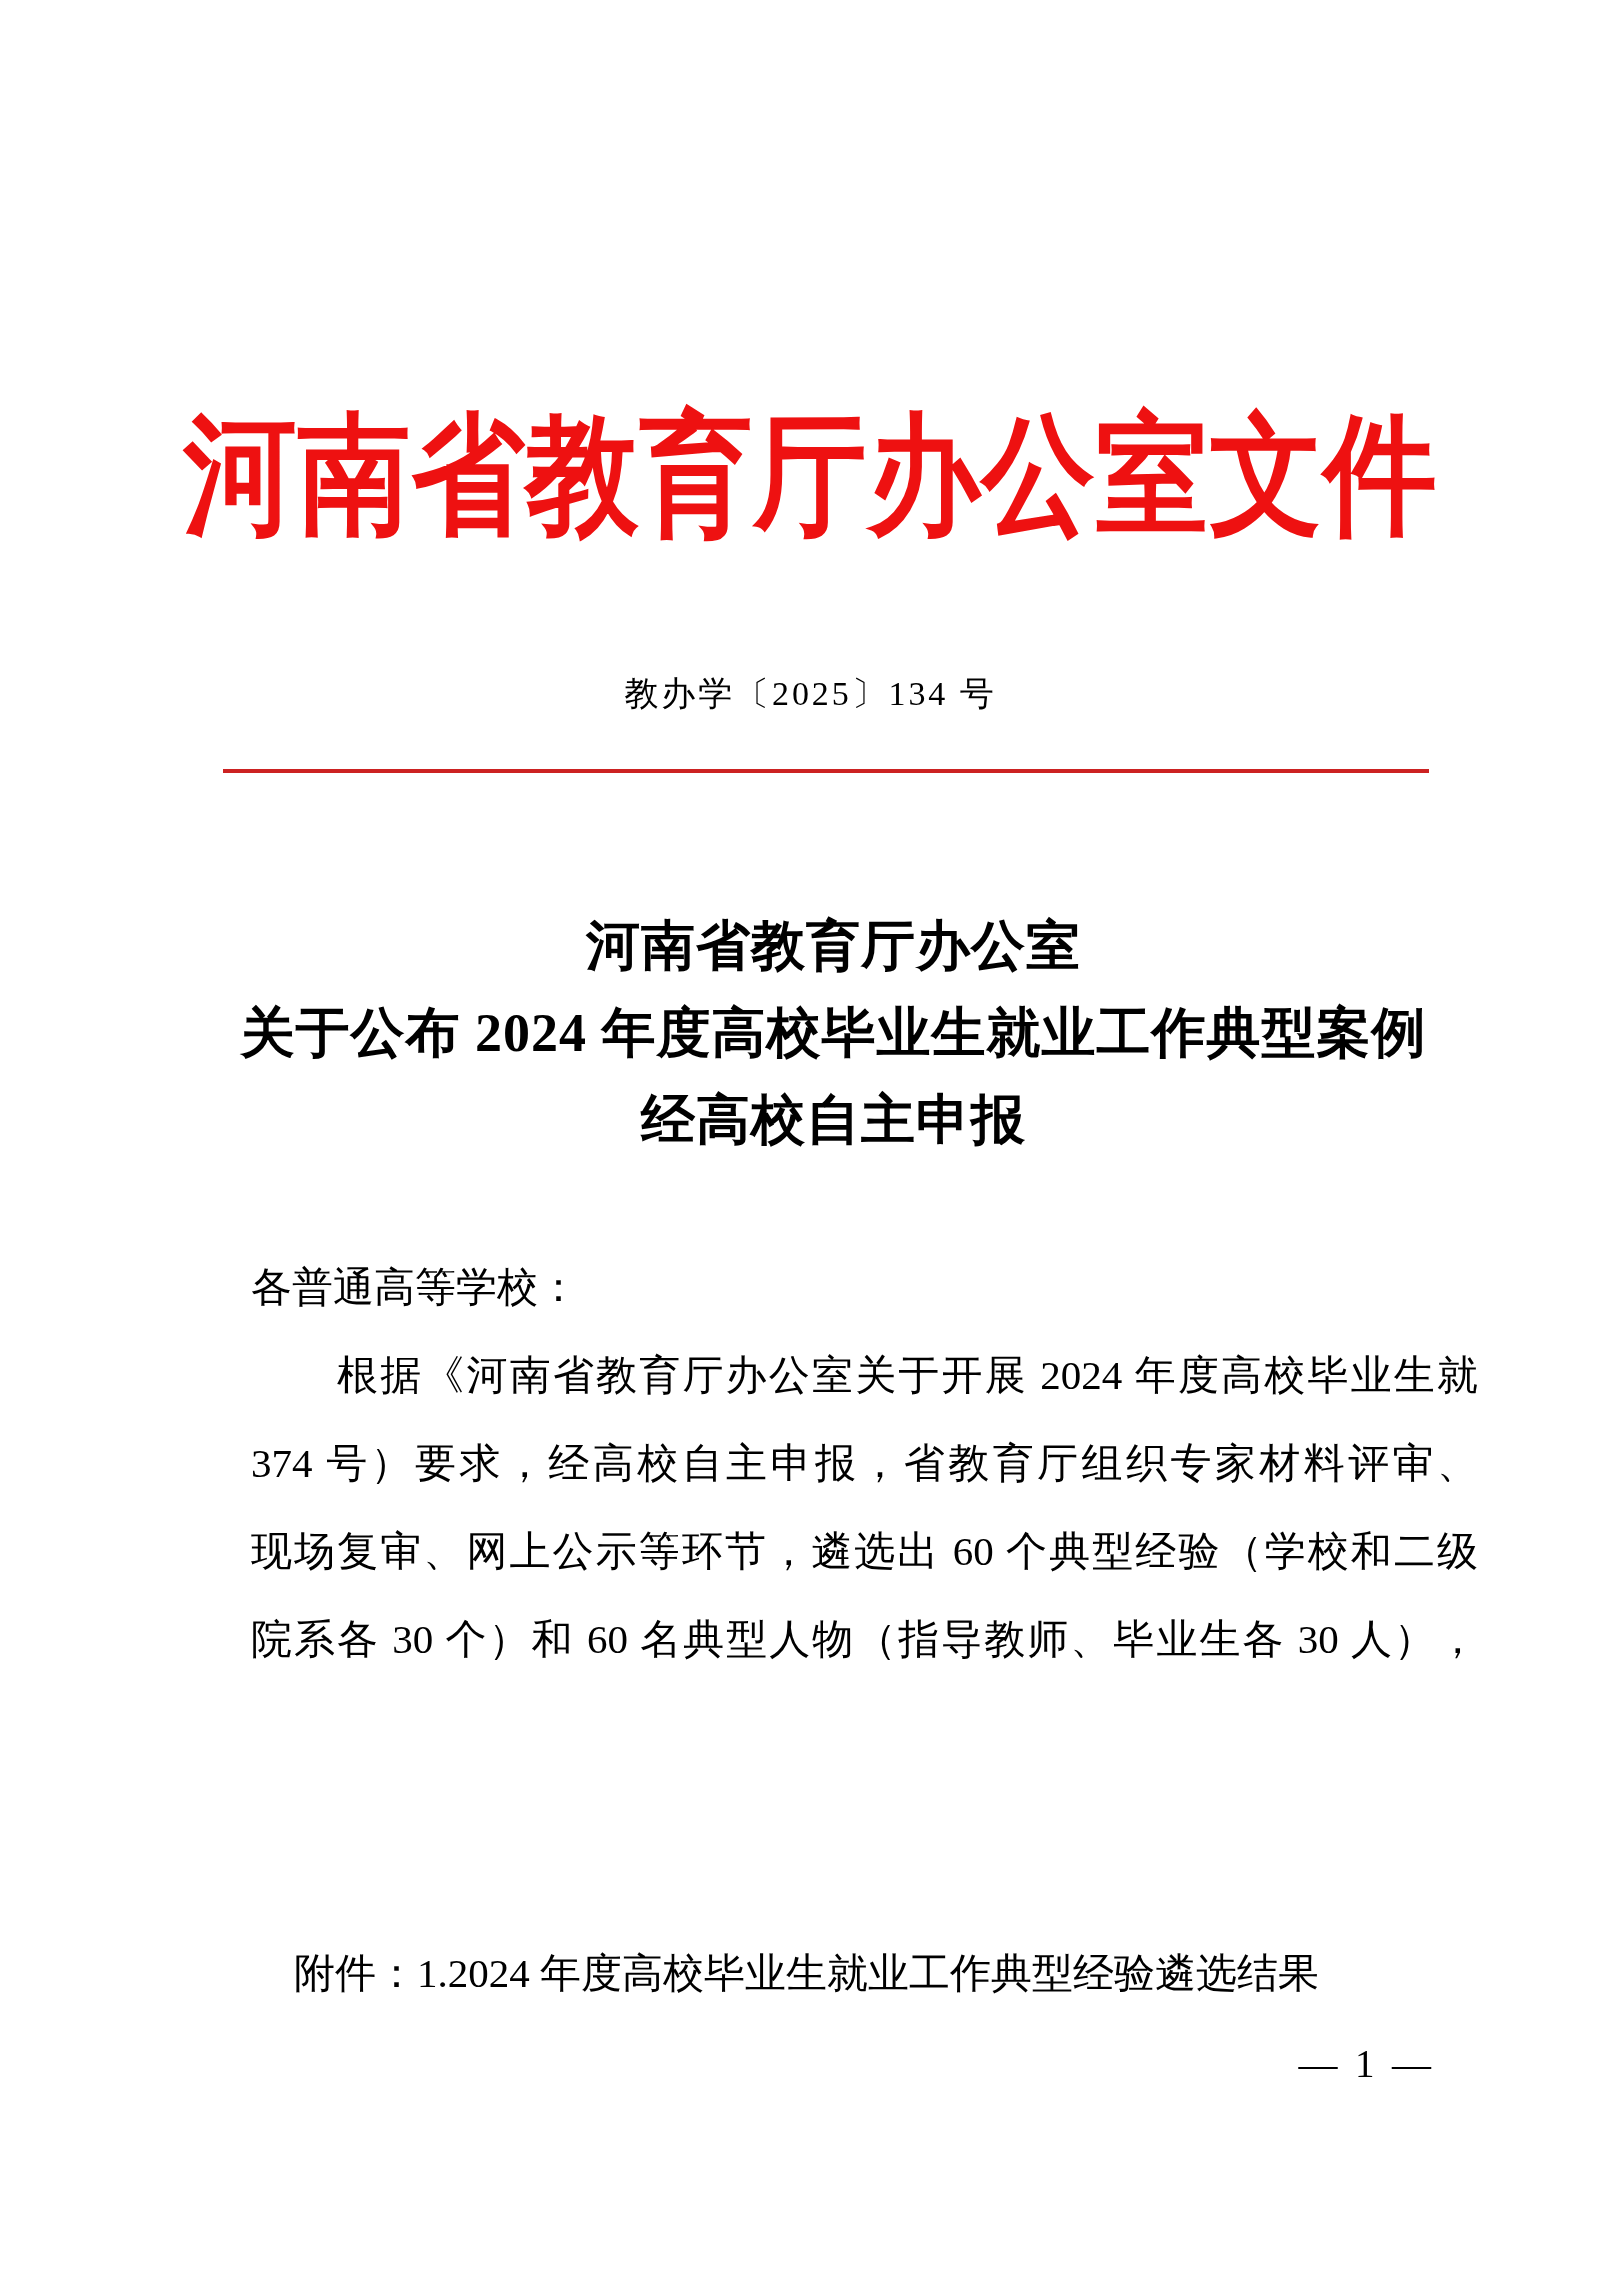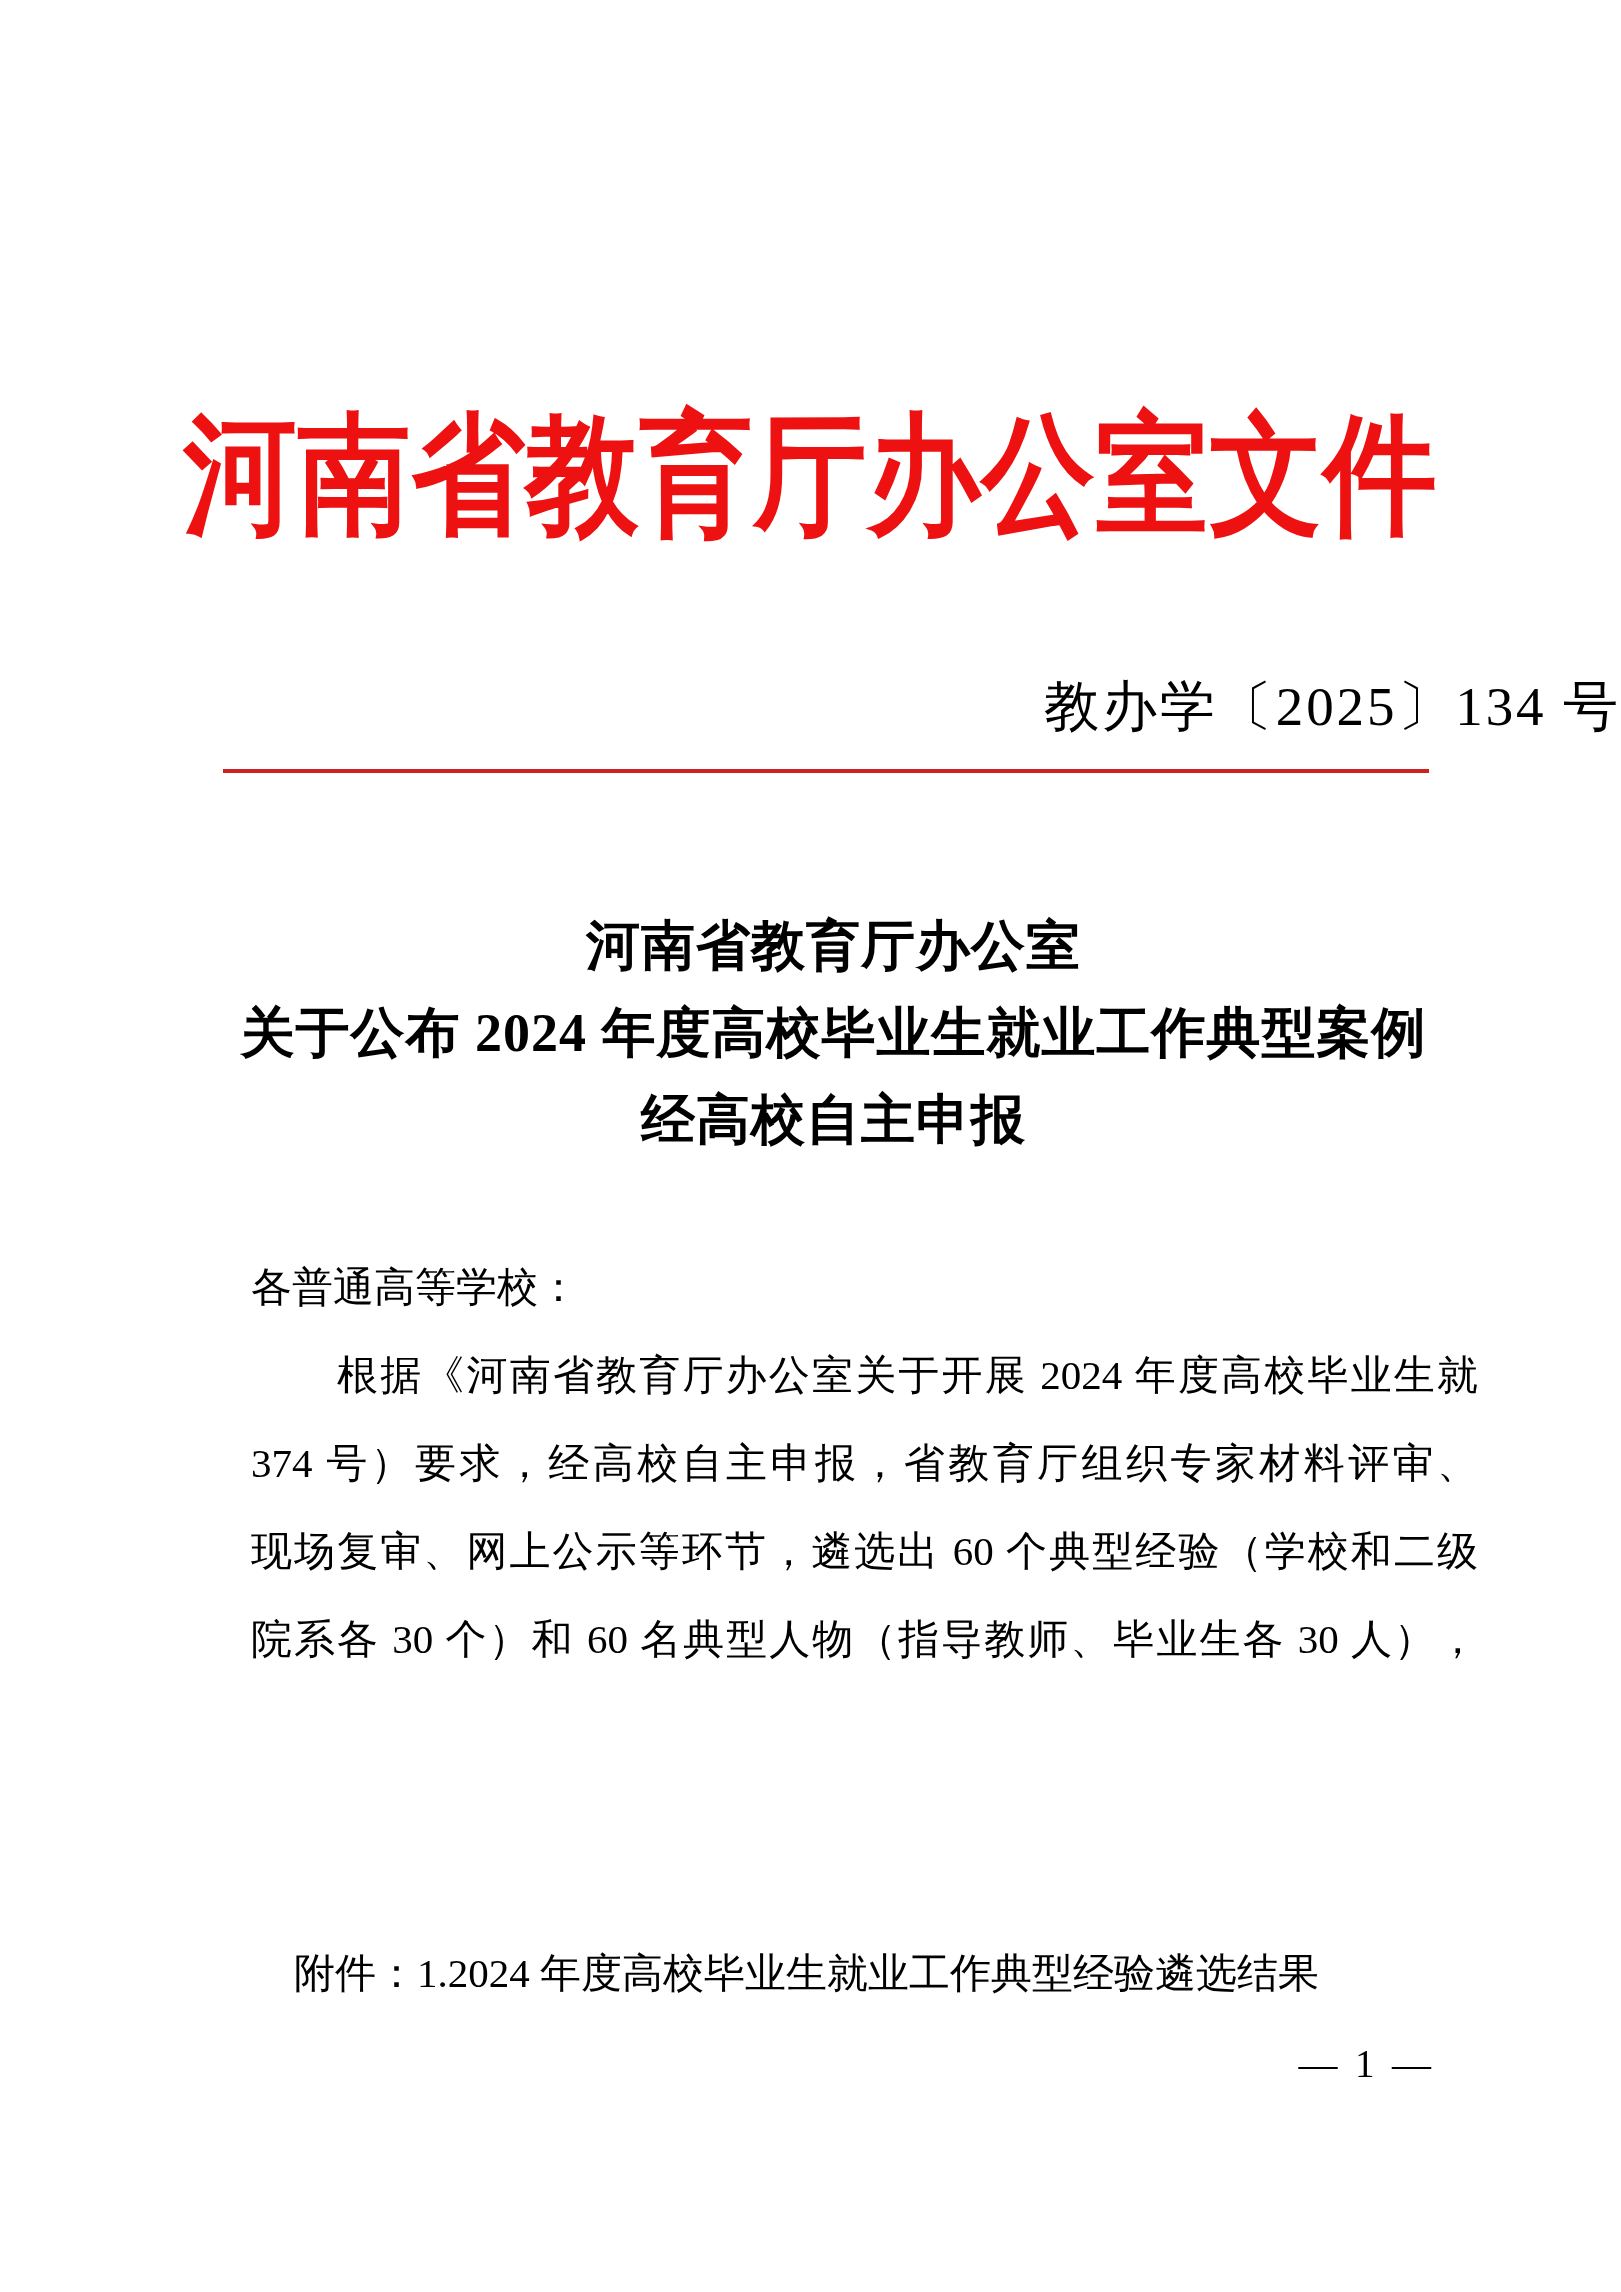--- a/index.html
+++ b/index.html
@@ -30,22 +30,22 @@
     color: #ee1111;
     transform: scaleY(1.16);
     transform-origin: center top;
     white-space: nowrap;
   }
   .doc-number {
     position: absolute;
     top: 674px;
     left: 0;
     width: 100%;
-    text-align: right;
-    font-size: 55px;
+    text-align: center;
+    font-size: 34px;
     letter-spacing: 2.9px;
     line-height: 1.2;
   }
   .red-line {
     position: absolute;
     top: 769px;
     left: 223px;
     width: 1206px;
     height: 3.9px;
     background: #cc2222;

